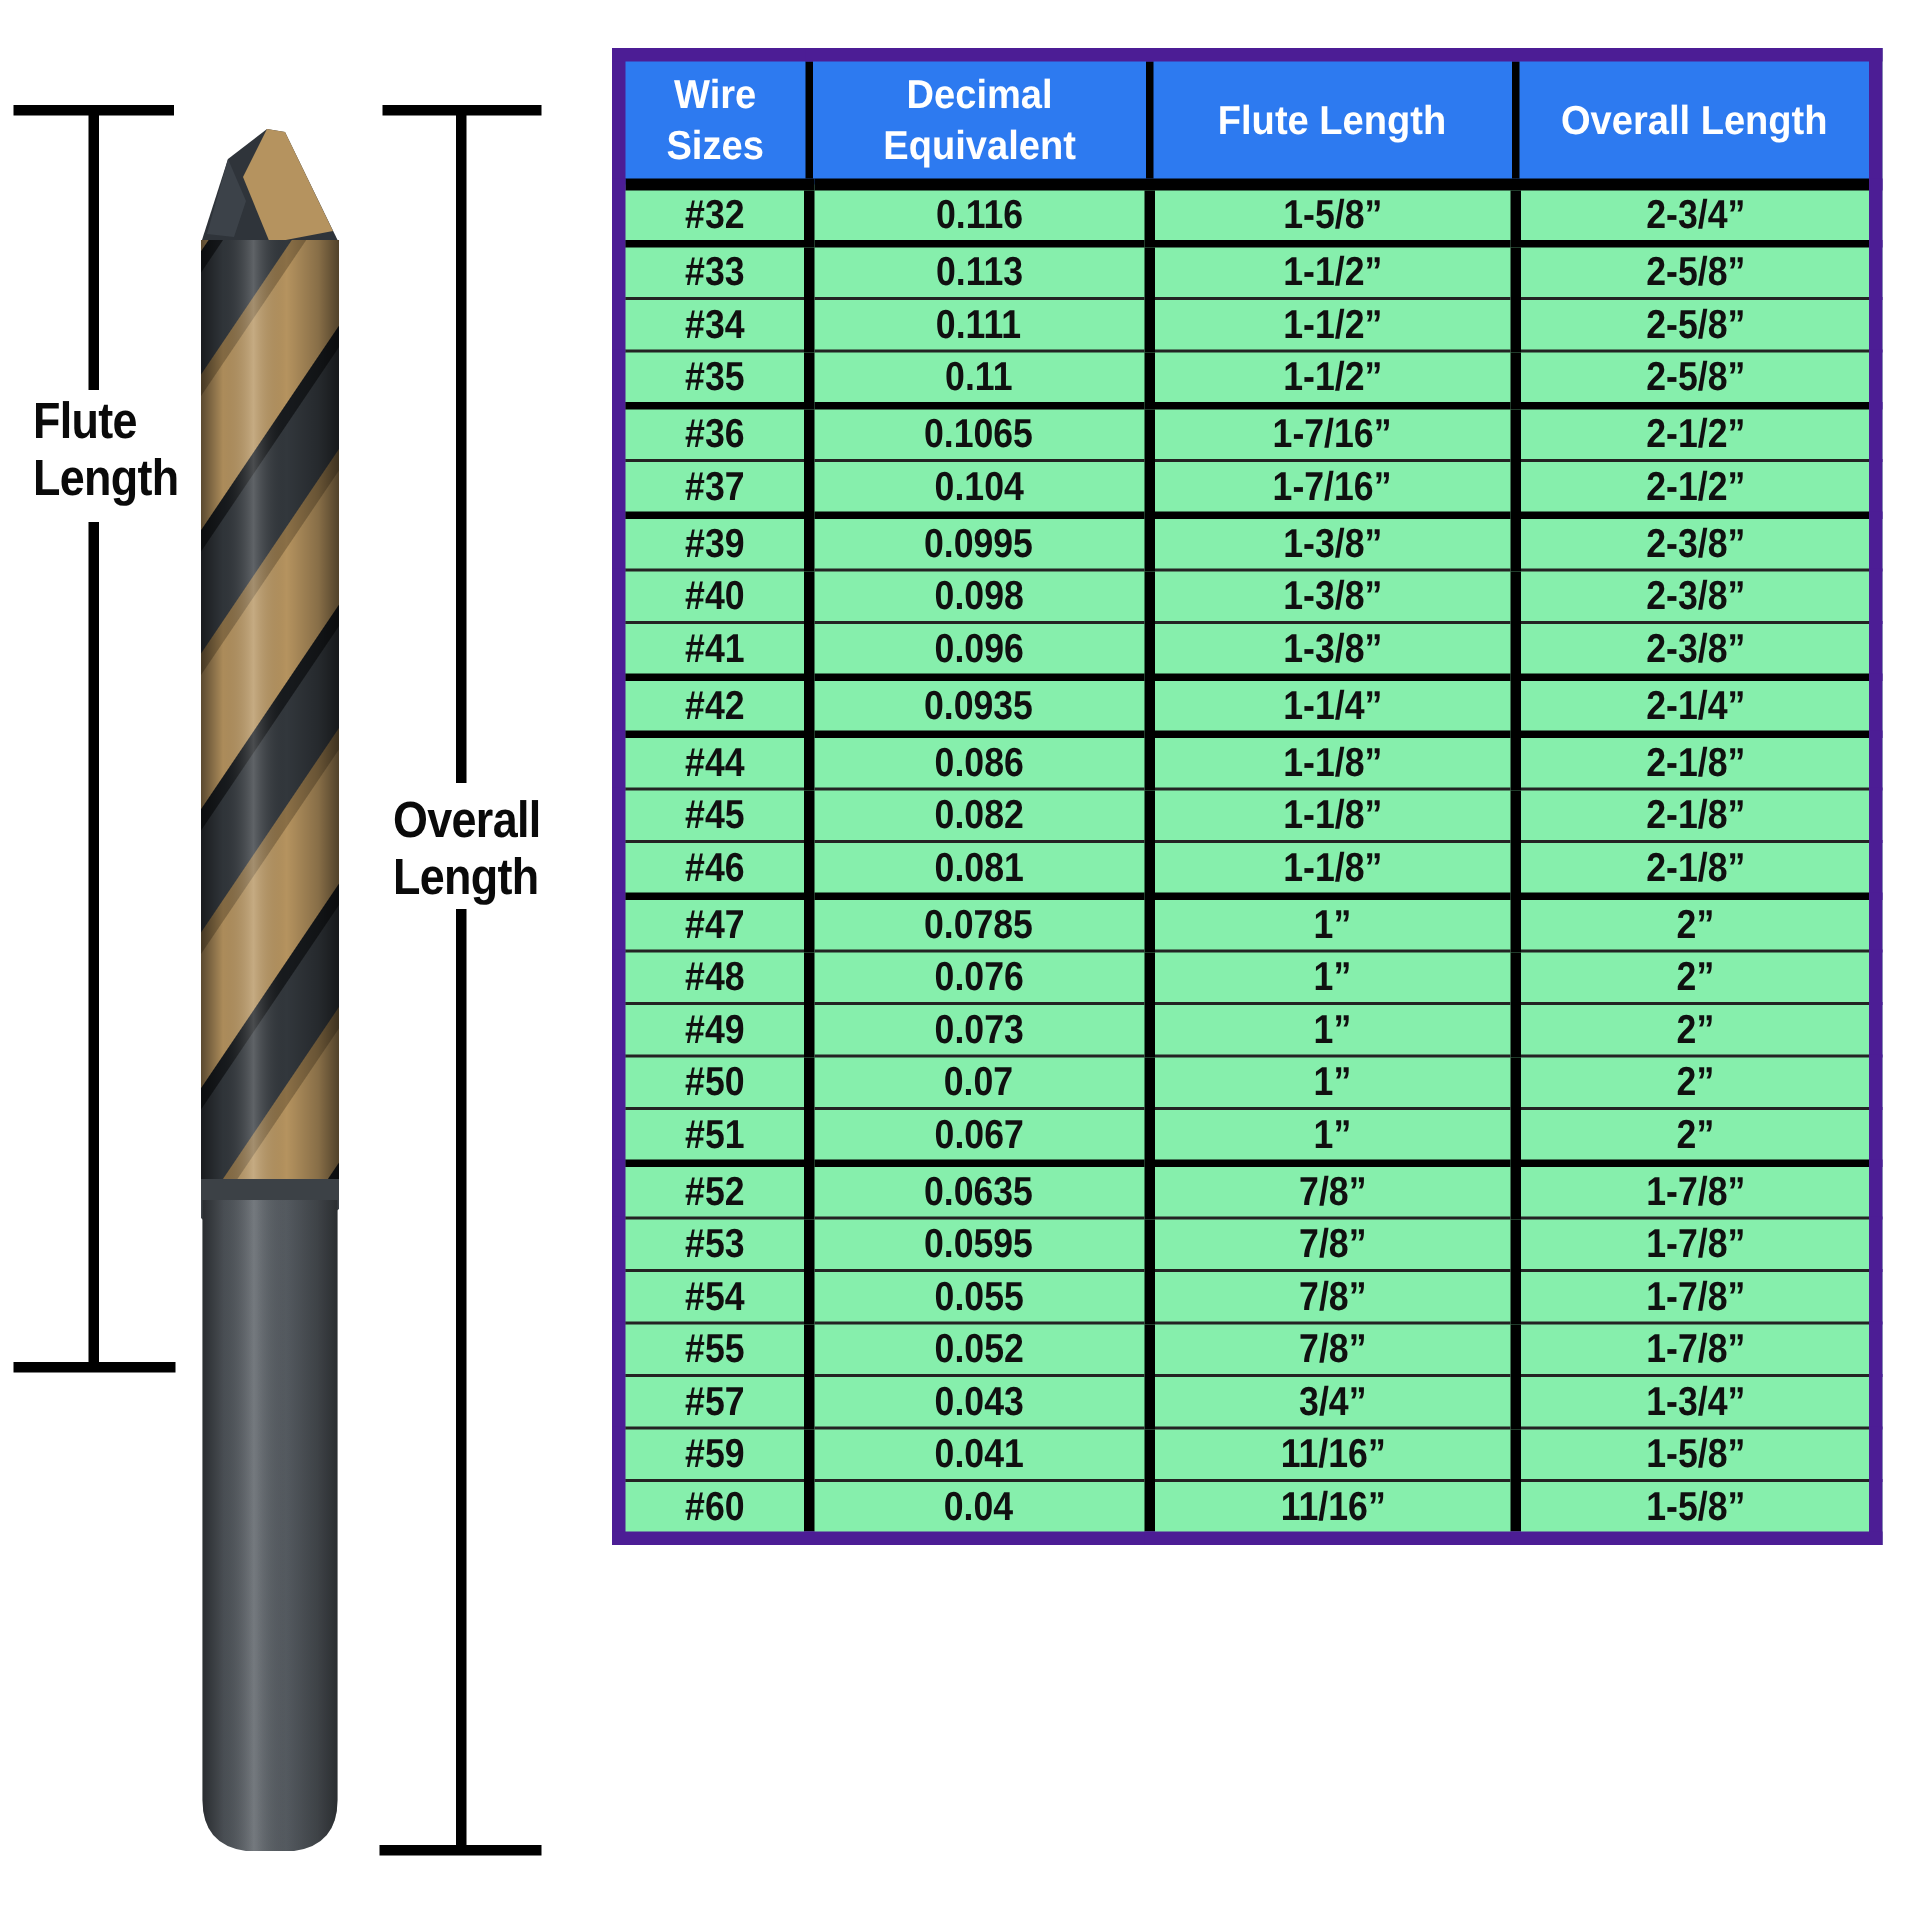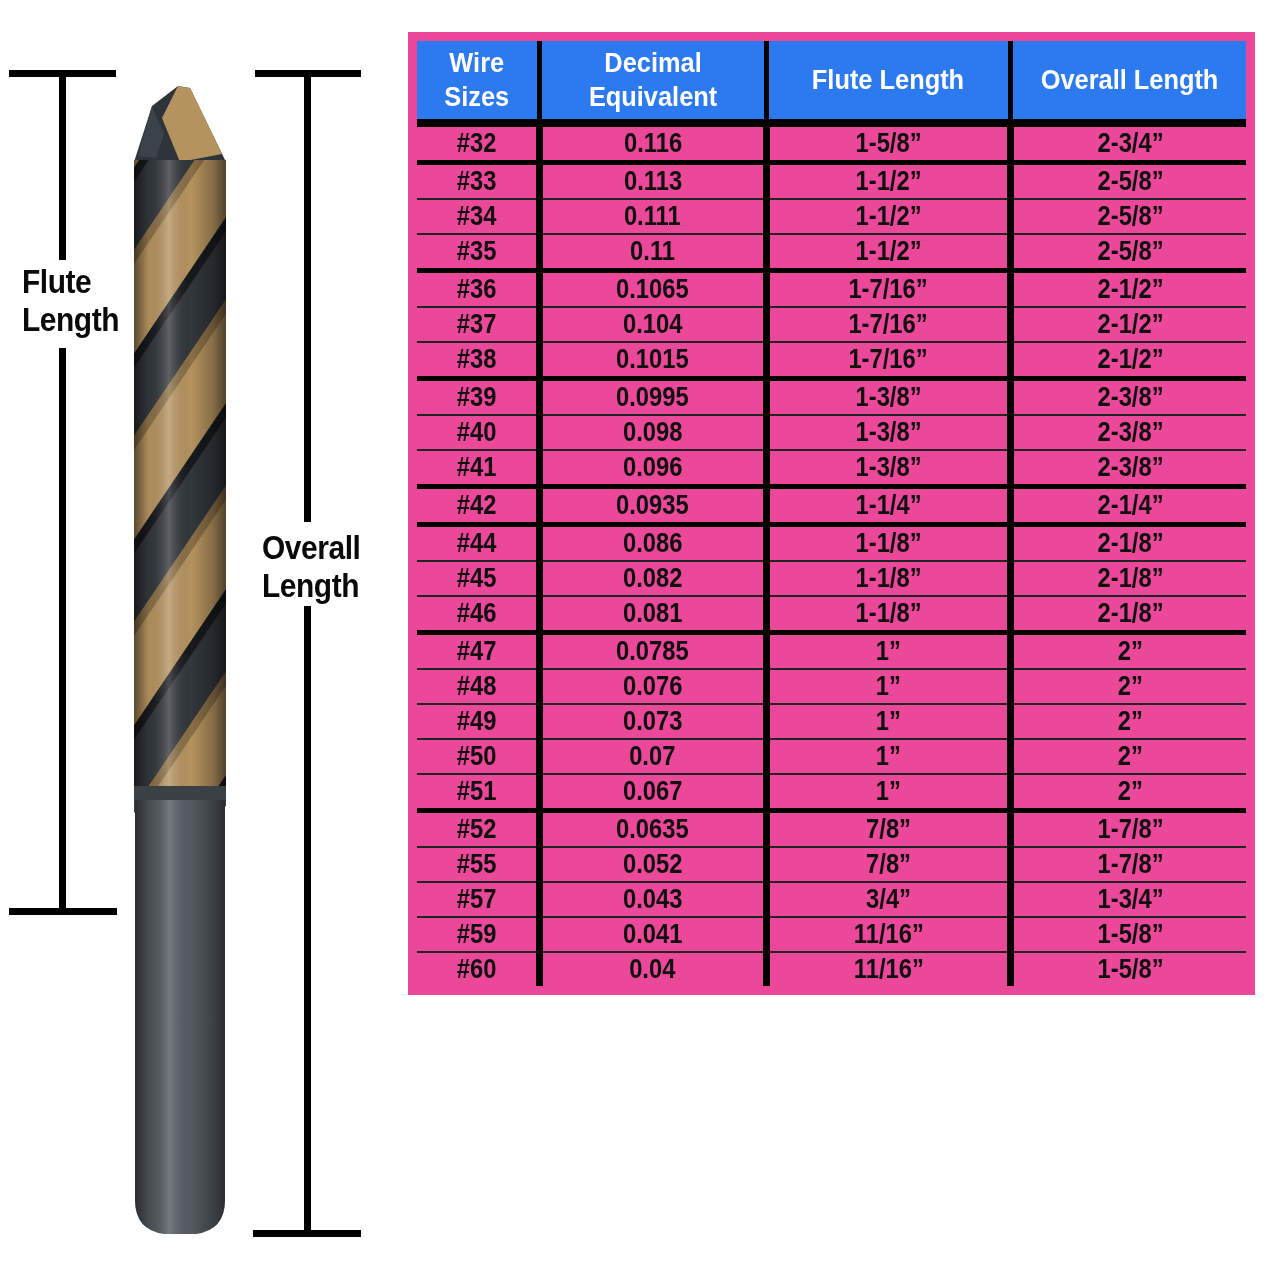--- a/index.html
+++ b/index.html
@@ -16,21 +16,21 @@
     transform:scaleX(0.88);transform-origin:left center;white-space:normal;
   }
 
   
   .bit{position:absolute;left:130px;top:84px;}
 
   
   table.size-table{
     position:absolute;left:408px;top:32px;width:847px;
     border-collapse:collapse;table-layout:fixed;
-    background:#ec4899;border:9px solid #ec4899;
+    background:#86efac;border:9px solid #4c1d95;
   }
   .size-table th{
     background:#2d7af0;color:#ffffff;
     border:5px solid #000;border-bottom:8px solid #000;
     height:78px;font-size:27px;line-height:34px;font-weight:700;
     text-align:center;padding:0 6px;
   }
   .size-table td{
     height:33px;font-size:27px;font-weight:700;color:#101010;
     text-align:center;vertical-align:middle;padding:0;
@@ -144,26 +144,20 @@
           <td><span class="cnd">0.1065</span></td>
           <td><span class="cnd">1-7/16”</span></td>
           <td><span class="cnd">2-1/2”</span></td>
         </tr>
         <tr>
           <td><span class="cnd">#37</span></td>
           <td><span class="cnd">0.104</span></td>
           <td><span class="cnd">1-7/16”</span></td>
           <td><span class="cnd">2-1/2”</span></td>
         </tr>
-        <tr>
-          <td><span class="cnd">#38</span></td>
-          <td><span class="cnd">0.1015</span></td>
-          <td><span class="cnd">1-7/16”</span></td>
-          <td><span class="cnd">2-1/2”</span></td>
-        </tr>
         <tr class="group-start">
           <td><span class="cnd">#39</span></td>
           <td><span class="cnd">0.0995</span></td>
           <td><span class="cnd">1-3/8”</span></td>
           <td><span class="cnd">2-3/8”</span></td>
         </tr>
         <tr>
           <td><span class="cnd">#40</span></td>
           <td><span class="cnd">0.098</span></td>
           <td><span class="cnd">1-3/8”</span></td>
@@ -229,20 +223,32 @@
           <td><span class="cnd">1”</span></td>
           <td><span class="cnd">2”</span></td>
         </tr>
         <tr class="group-start">
           <td><span class="cnd">#52</span></td>
           <td><span class="cnd">0.0635</span></td>
           <td><span class="cnd">7/8”</span></td>
           <td><span class="cnd">1-7/8”</span></td>
         </tr>
         <tr>
+          <td><span class="cnd">#53</span></td>
+          <td><span class="cnd">0.0595</span></td>
+          <td><span class="cnd">7/8”</span></td>
+          <td><span class="cnd">1-7/8”</span></td>
+        </tr>
+        <tr>
+          <td><span class="cnd">#54</span></td>
+          <td><span class="cnd">0.055</span></td>
+          <td><span class="cnd">7/8”</span></td>
+          <td><span class="cnd">1-7/8”</span></td>
+        </tr>
+        <tr>
           <td><span class="cnd">#55</span></td>
           <td><span class="cnd">0.052</span></td>
           <td><span class="cnd">7/8”</span></td>
           <td><span class="cnd">1-7/8”</span></td>
         </tr>
         <tr>
           <td><span class="cnd">#57</span></td>
           <td><span class="cnd">0.043</span></td>
           <td><span class="cnd">3/4”</span></td>
           <td><span class="cnd">1-3/4”</span></td>

